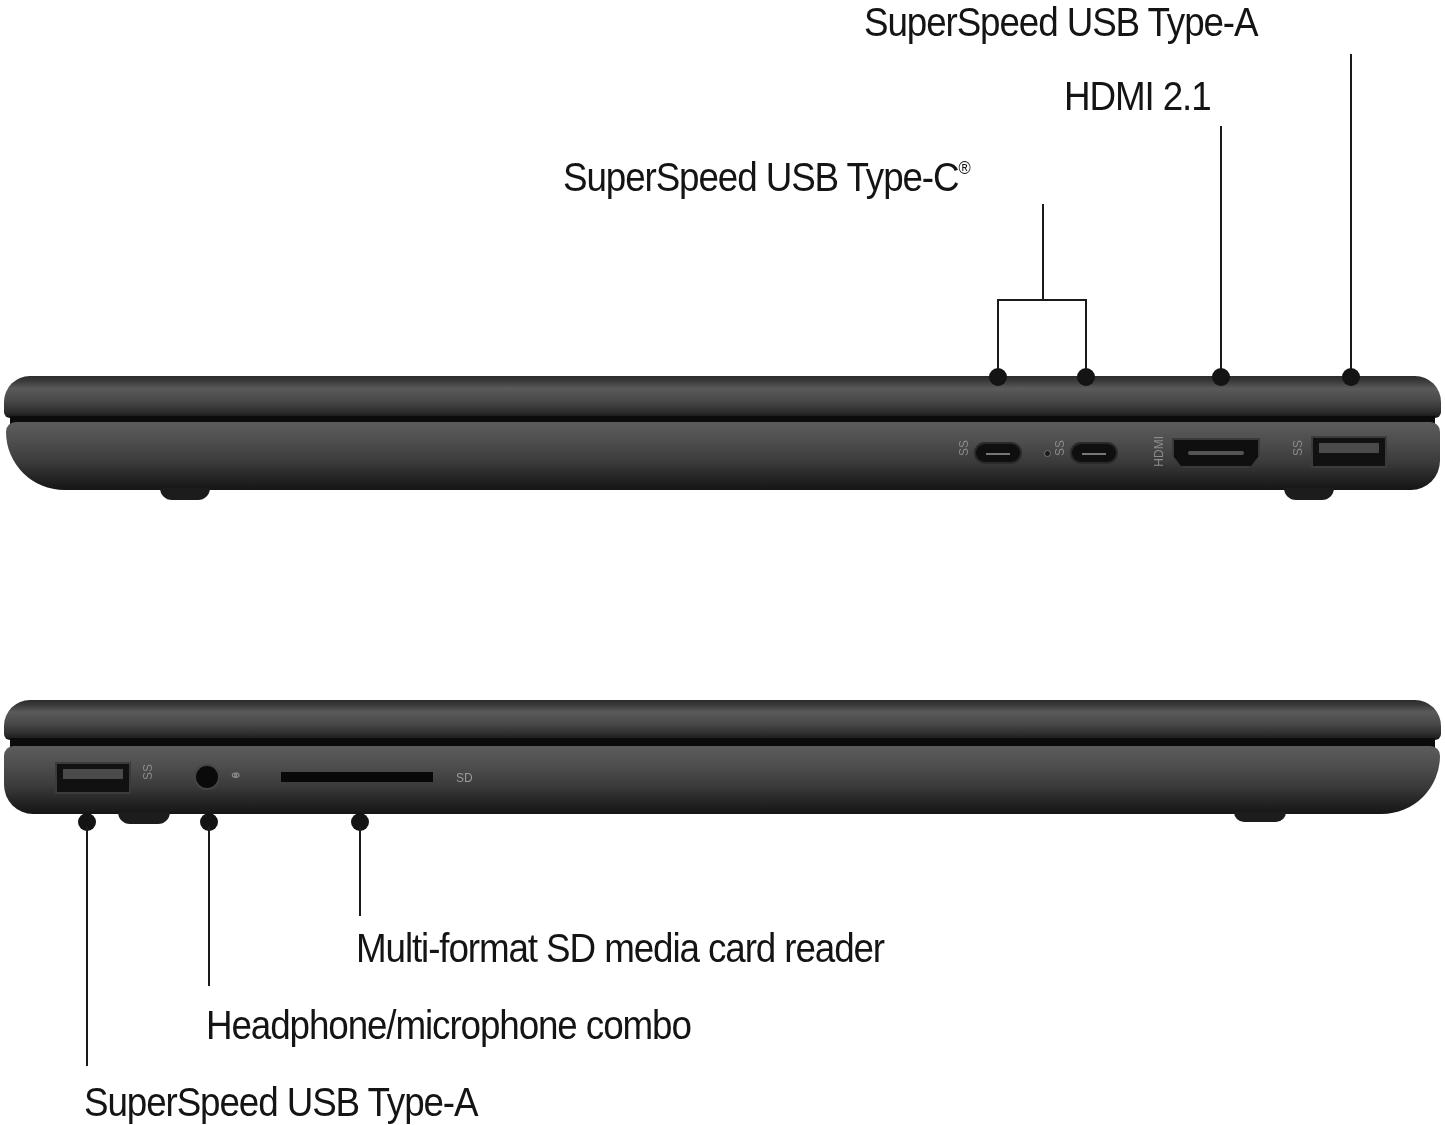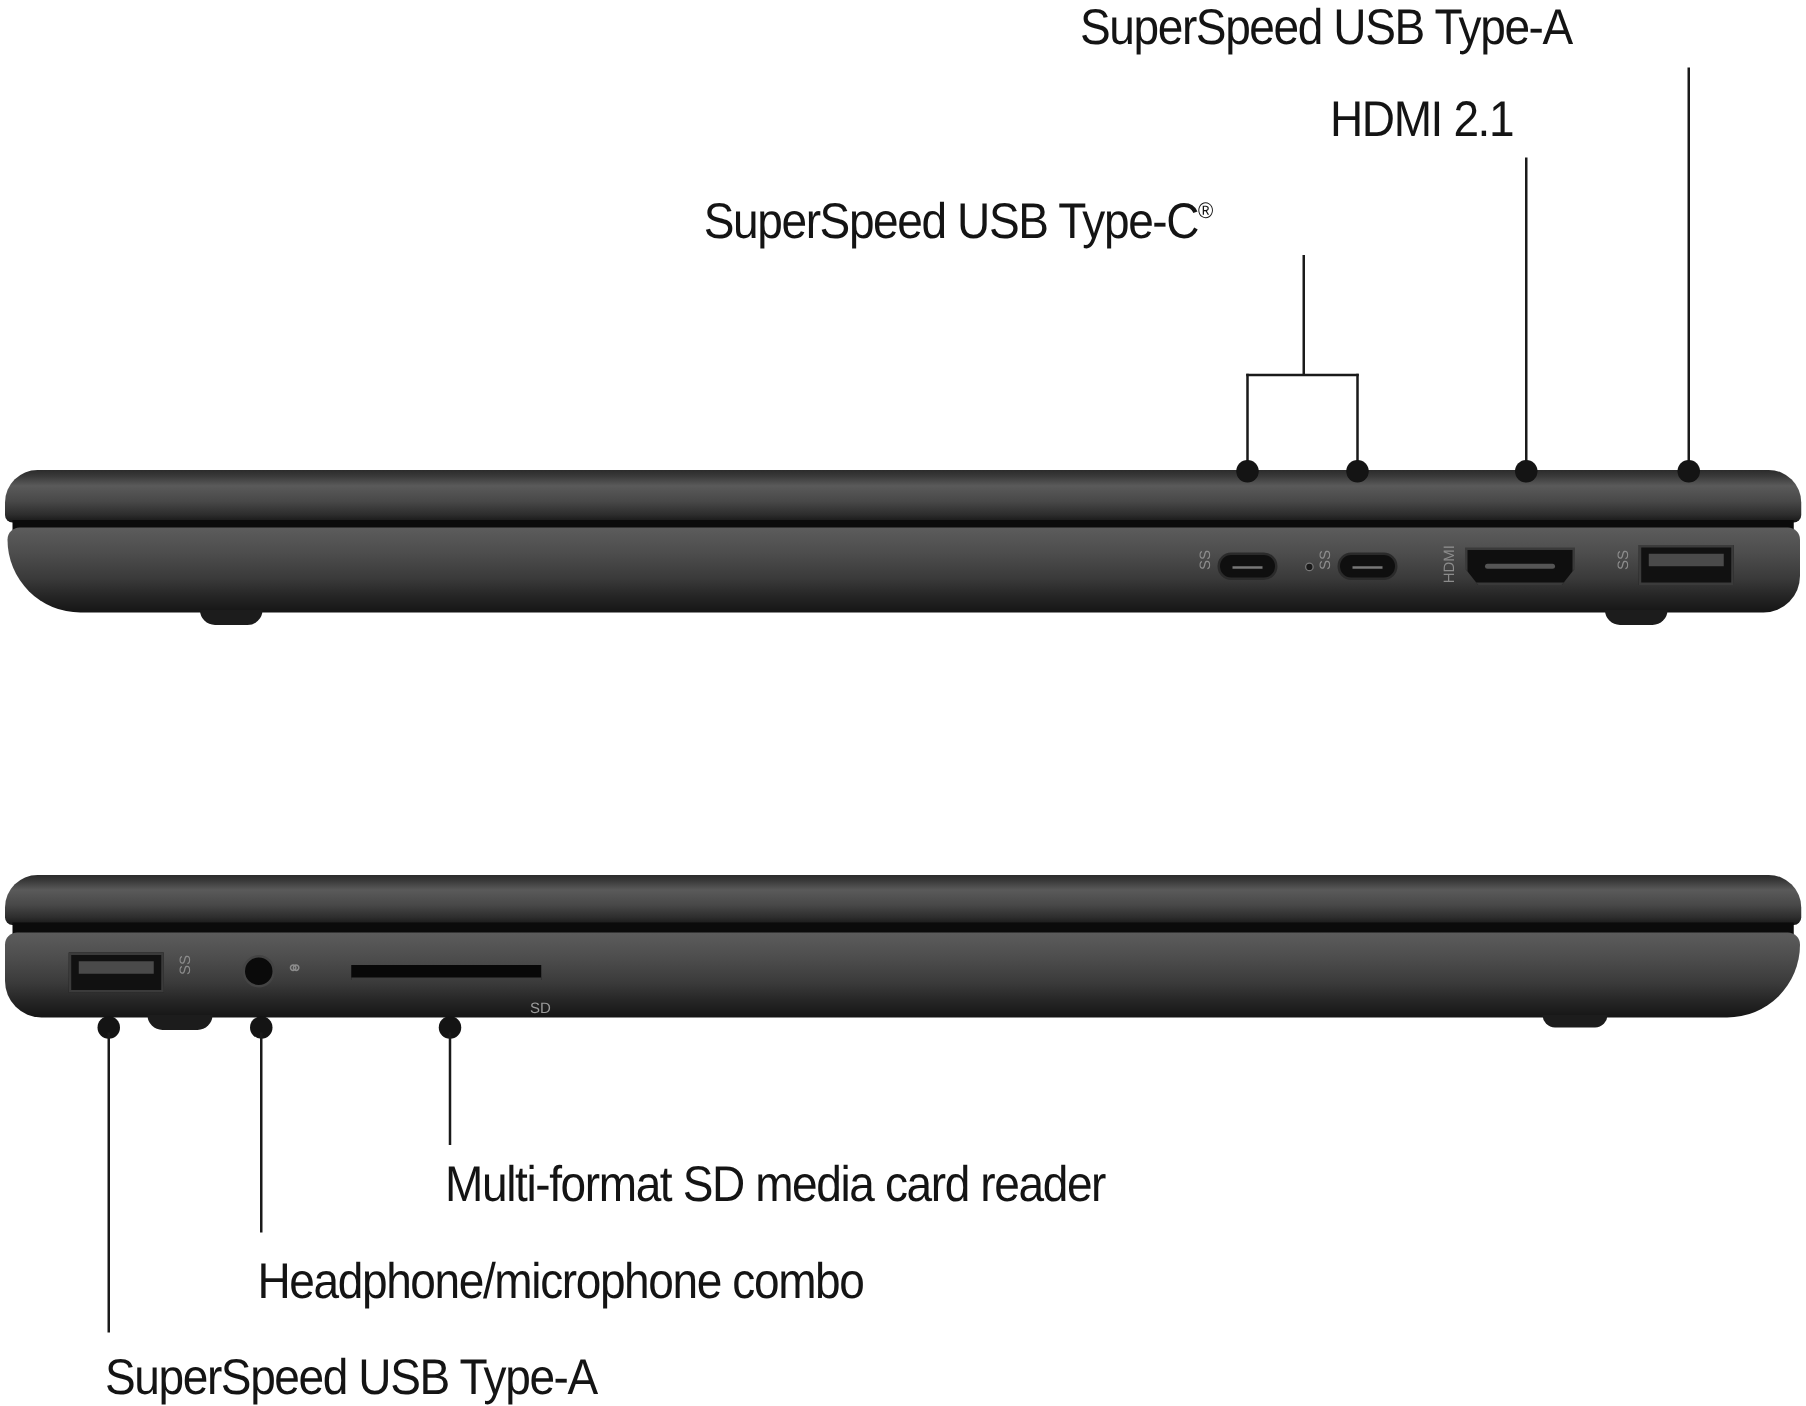--- a/index.html
+++ b/index.html
@@ -79,21 +79,21 @@
   <div class="gap" style="left:10px; top:738px; width:1425px; height:10px;"></div>
   <div class="base" style="left:4px; top:746px; width:1436px; height:68px; border-radius:10px 10px 60px 30px;"></div>
   <div class="foot" style="left:118px; top:812px; width:52px; height:12px;"></div>
   <div class="foot" style="left:1234px; top:812px; width:52px; height:10px;"></div>
 
   <div class="usba" style="left:55px; top:762px;"></div>
   <span class="glyph" style="left:142px; top:764px;">SS</span>
   <div class="jack" style="left:194px; top:764px;"></div>
   <span class="tiny" style="left:229px; top:768px; font-size:16px; color:#8c8c8c;">⚭</span>
   <div class="sdslot" style="left:281px; top:772px;"></div>
-  <span class="tiny" style="left:424px; top:772px; font-size:12px;margin-top:28px;">SD</span>
+  <span class="tiny" style="left:456px; top:772px; font-size:12px;">SD</span>
 </div>
 
 <div class="dot" style="left:78px; top:813px;"></div>
 <div class="dot" style="left:200px; top:813px;"></div>
 <div class="dot" style="left:351px; top:813px;"></div>
 
 <div class="vline" style="left:86px; top:826px; height:240px;"></div>
 <div class="vline" style="left:208px; top:826px; height:160px;"></div>
 <div class="vline" style="left:359px; top:826px; height:90px;"></div>
 

